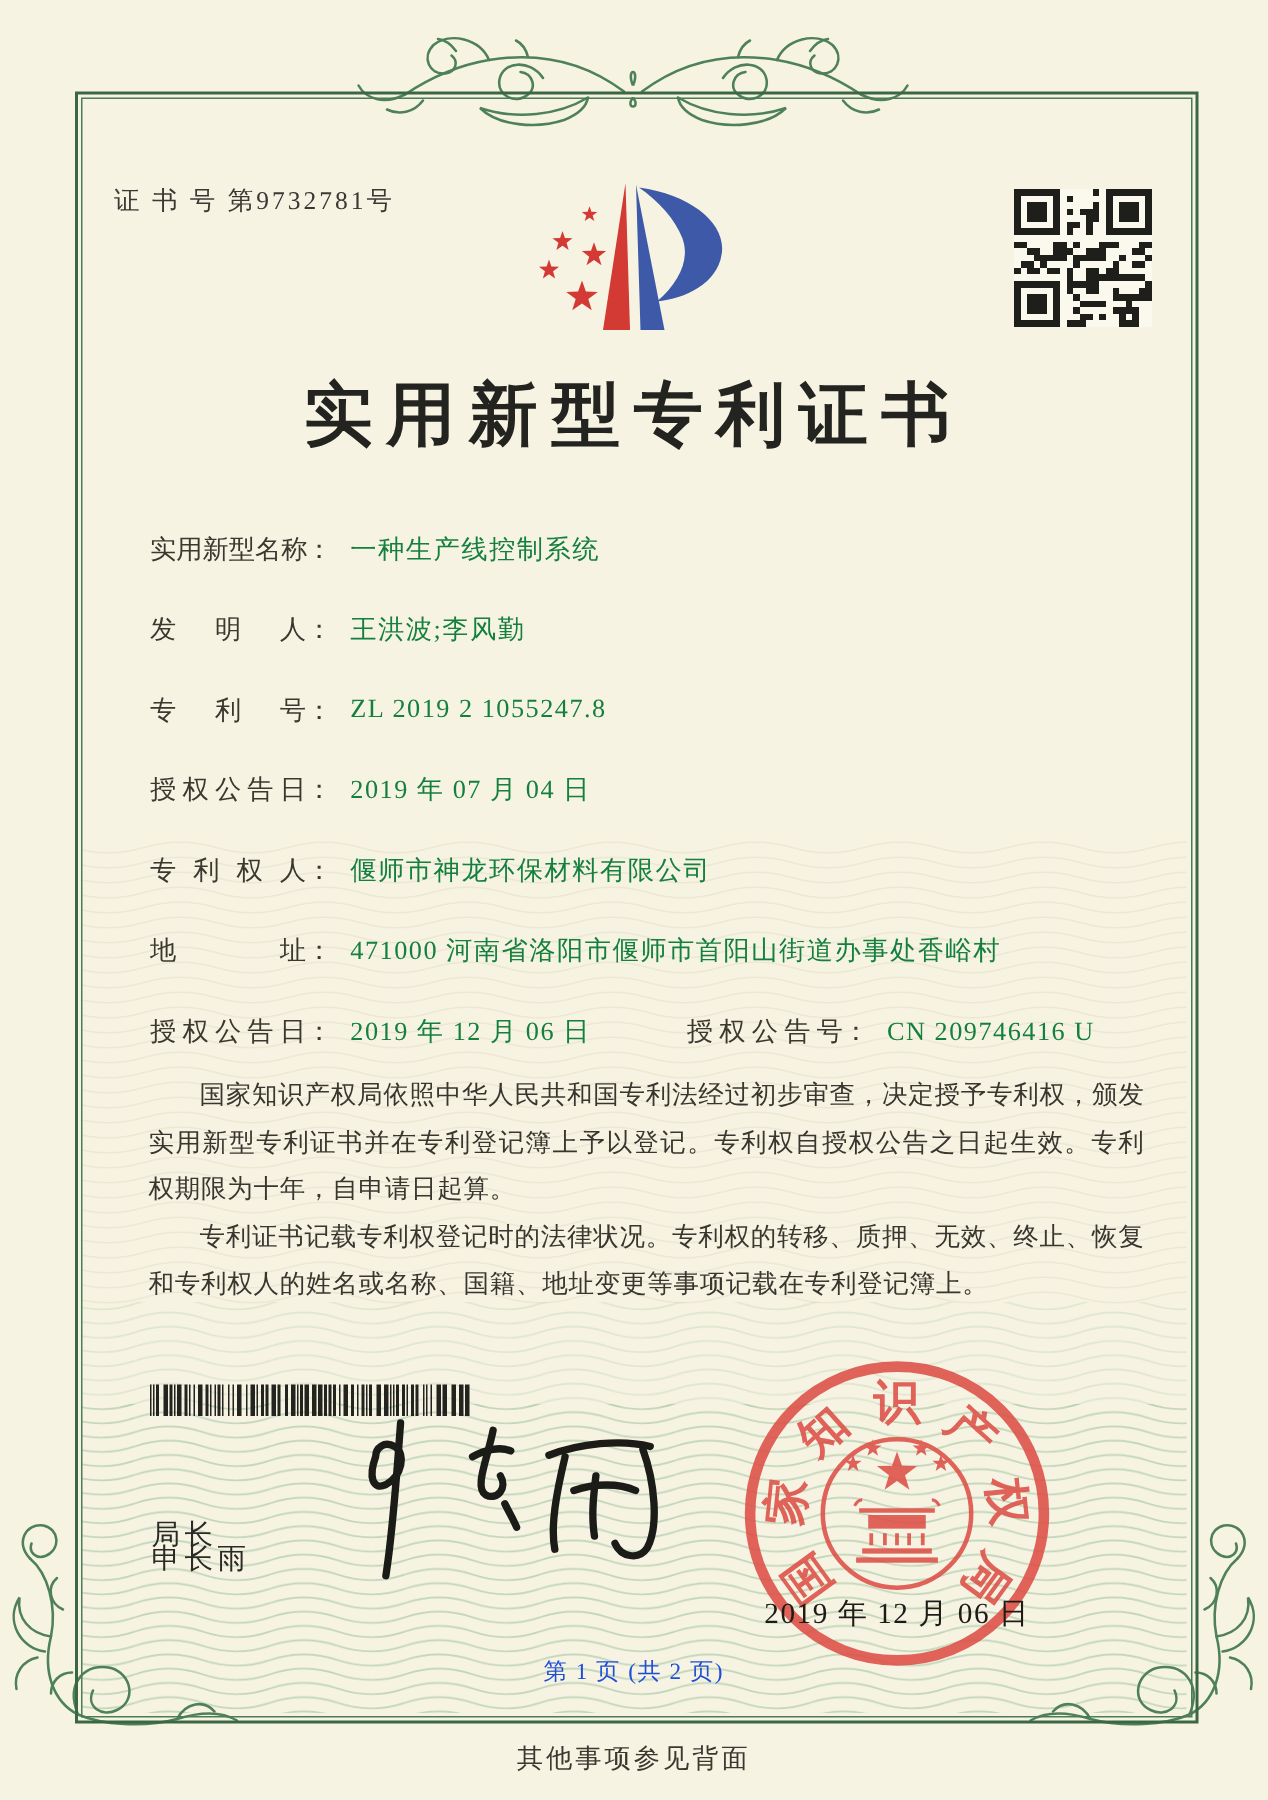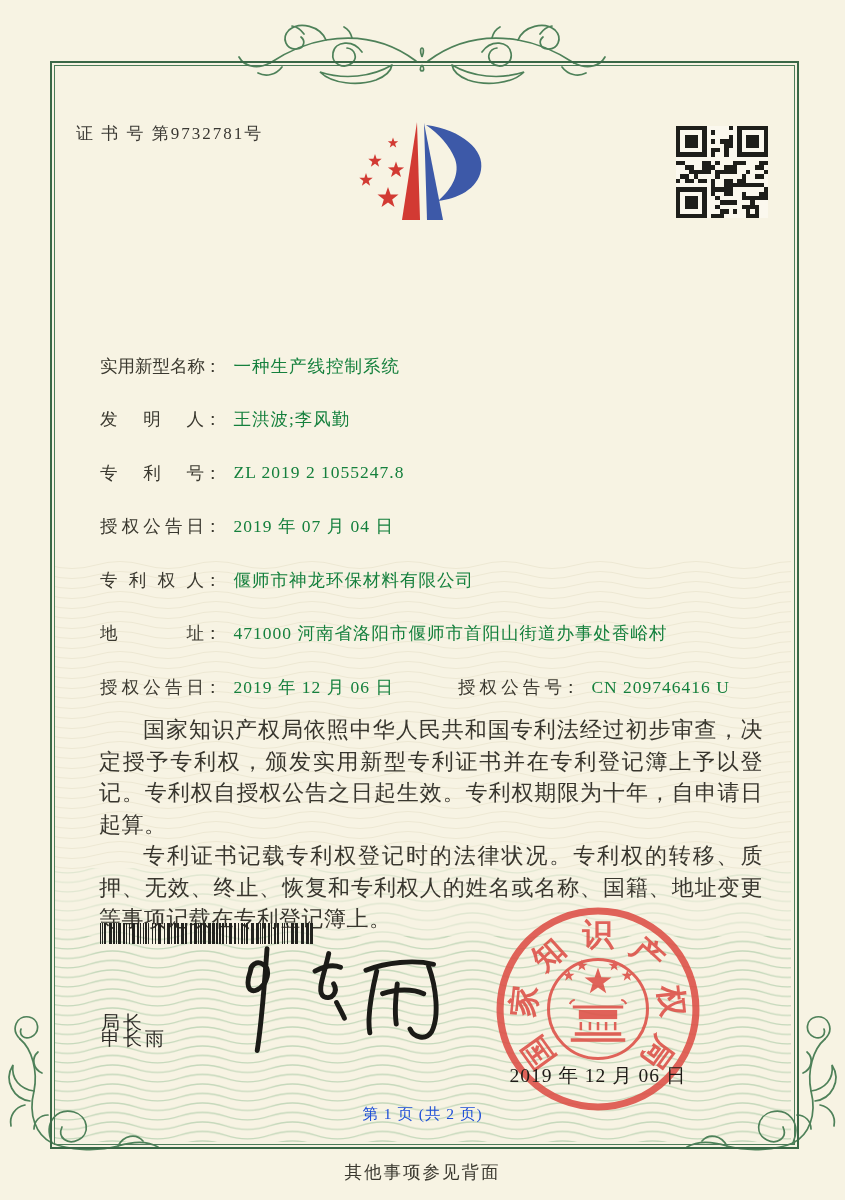--- a/index.html
+++ b/index.html
@@ -25,21 +25,21 @@
   
   .fields{position:absolute;left:100px;top:356px;width:670px;font-size:17.5px;}
   .frow{display:flex;align-items:center;height:19px;margin-bottom:34.5px;white-space:nowrap;}
   .flabel{display:inline-block;width:104px;text-align:justify;text-align-last:justify;color:#3a382f;}
   .fcolon{margin-right:12px;color:#3a382f;}
   .fvalue{letter-spacing:1px;color:#15803d;}
   .grant-group{margin-left:64px;display:flex;align-items:baseline;}
   .flabel.w5{width:104px;}
 
   
-  .paras{position:absolute;left:99px;top:714px;width:664px;font-size:22px;
+  .paras{position:absolute;left:99px;top:714px;width:664px;font-size:17px;
          line-height:31.5px;text-align:justify;color:#38362e;}
   .paras p{margin:0;text-indent:2em;letter-spacing:0.5px;}
 
   .barcode{position:absolute;left:100px;top:923px;width:220px;height:21px;display:flex;align-items:stretch;}
   .barcode div{background:#23231f;height:100%;flex:none;}
 
   .sig-title{position:absolute;left:101px;top:1010px;font-size:19px;
              font-family:"Liberation Sans","DejaVu Sans",sans-serif;color:#2c2a26;letter-spacing:3px;}
   .sig-name{position:absolute;left:101px;top:1026px;font-size:19px;
             font-family:"Liberation Sans","DejaVu Sans",sans-serif;color:#2c2a26;letter-spacing:3px;}
@@ -244,20 +244,21 @@
       <rect x="1" y="1" width="5" height="5" fill="#fbf8ee"></rect>
       <rect x="2" y="2" width="3" height="3" fill="#1e1e1a"></rect>
       <rect x="14" y="0" width="7" height="7" fill="#1e1e1a"></rect>
       <rect x="15" y="1" width="5" height="5" fill="#fbf8ee"></rect>
       <rect x="16" y="2" width="3" height="3" fill="#1e1e1a"></rect>
       <rect x="0" y="14" width="7" height="7" fill="#1e1e1a"></rect>
       <rect x="1" y="15" width="5" height="5" fill="#fbf8ee"></rect>
       <rect x="2" y="16" width="3" height="3" fill="#1e1e1a"></rect>
     </svg>
 
+  <div class="title">实用新型专利证书</div>
 
   <div class="fields">
     <div class="frow">
       <span class="flabel">实用新型名称</span>
         <span class="fcolon">：</span>
       <span class="fvalue">一种生产线控制系统</span>
     </div>
     <div class="frow">
       <span class="flabel">发明人</span>
         <span class="fcolon">：</span>

